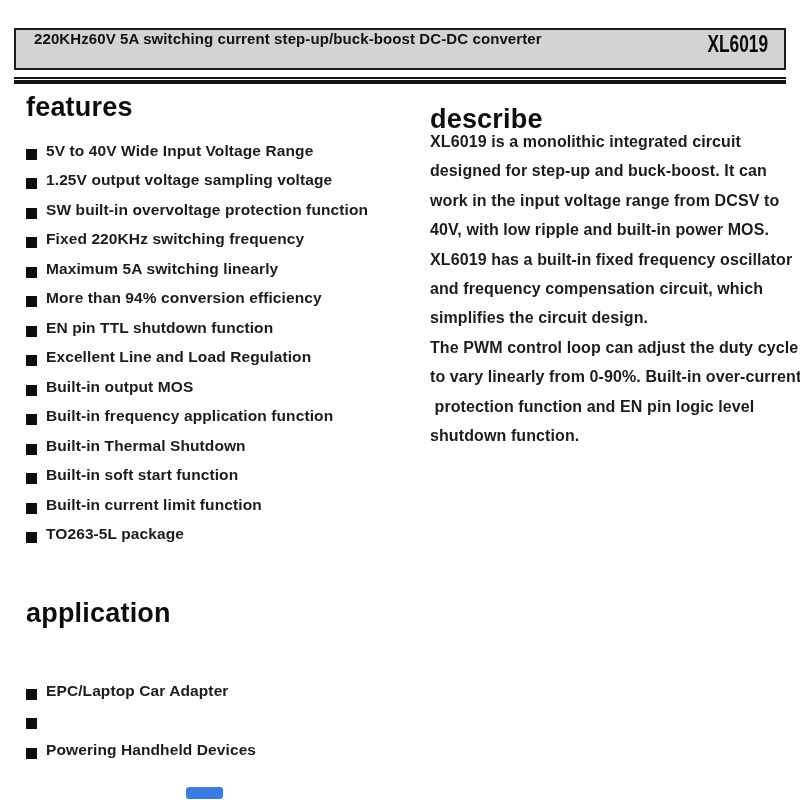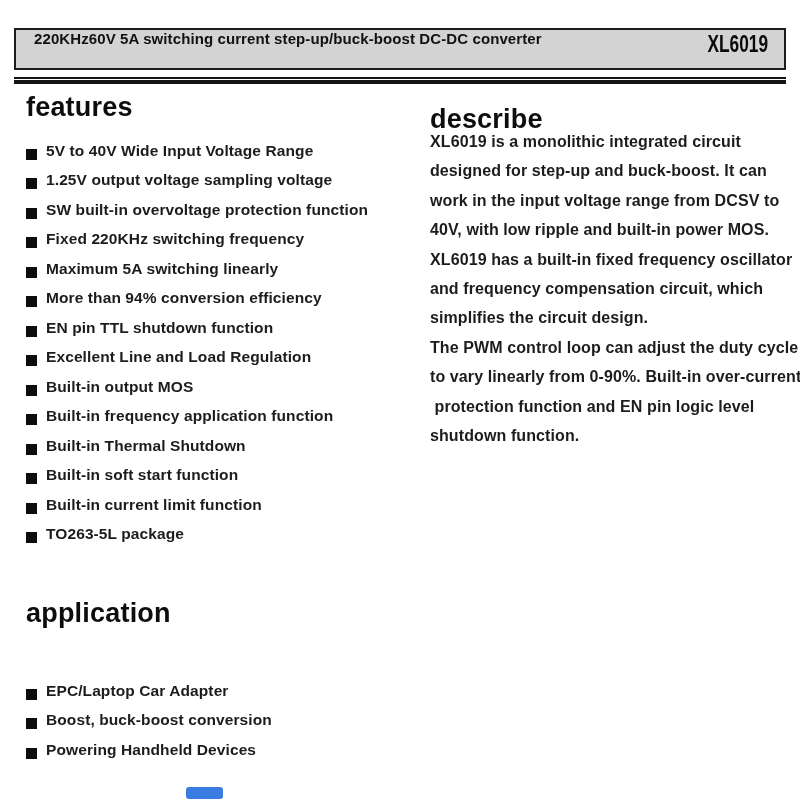--- a/index.html
+++ b/index.html
@@ -227,21 +227,20 @@
   </div>
 
   <h2 class="sec-heading" id="application-heading">application</h2>
   <ul class="bullet-list" id="application-list">
     <li>
         <span class="sq"></span>
         <span class="bullet-text">EPC/Laptop Car Adapter</span>
       </li>
     <li>
         <span class="sq"></span>
-        <span class="bullet-text">Boost, buck-boost conversion</span>
       </li>
     <li>
         <span class="sq"></span>
         <span class="bullet-text">Powering Handheld Devices</span>
       </li>
   </ul>
 
   <div class="blue-badge"></div>
 
 </div>

